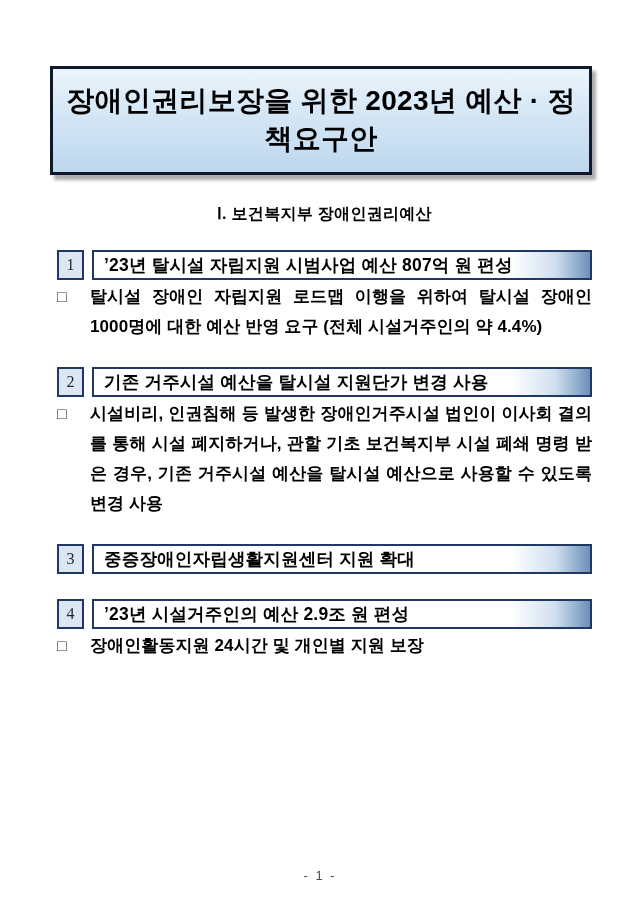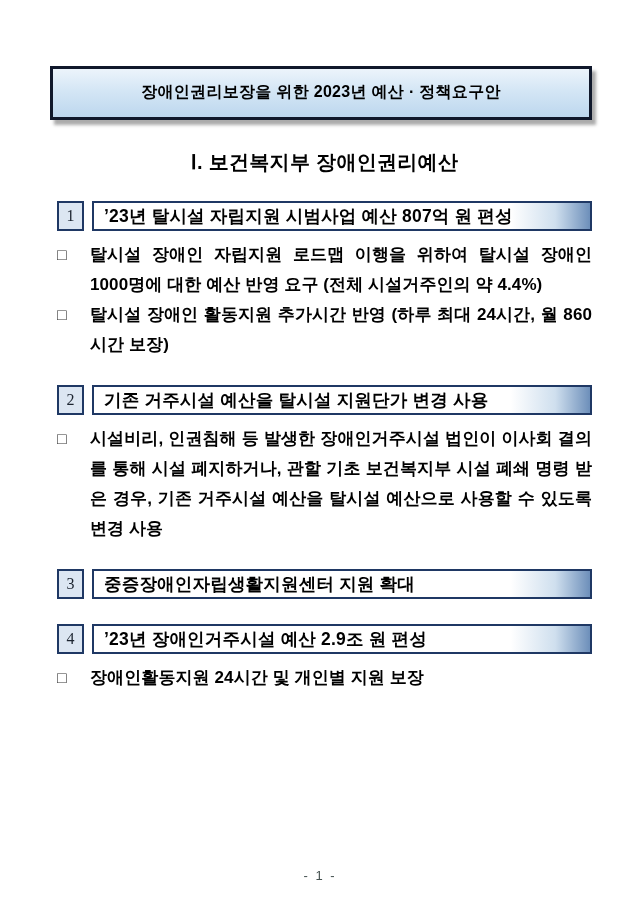--- a/index.html
+++ b/index.html
@@ -19,28 +19,28 @@
     color: var(--text, #000);
     overflow: hidden;
   }
   .title-box {
     margin-left: -7px;
     border: 3px solid var(--title-box-border, #10182b);
     background: linear-gradient(180deg, var(--title-box-bg-top, #ecf4fb) 0%, #d4e6f5 45%, var(--title-box-bg-bottom, #bdd7ee) 100%);
     box-shadow: 4px 5px 3px rgba(70,70,70,0.45);
     text-align: center;
     padding: 13px 2px 14px;
-    font-size: 16px;
+    font-size: 28px;
     letter-spacing: 0.3px;
     font-weight: 900;
   }
   .section-heading {
     margin: 29px 0 0;
     text-align: center;
-    font-size: 20px;
+    font-size: 16px;
     font-weight: 900;
     letter-spacing: 0.3px;
   }
   .doc-section { margin-top: 25px; }
   .sec-header {
     display: flex;
     align-items: stretch;
     gap: 8px;
     height: 30px;
   }
@@ -63,21 +63,21 @@
     border: 2px solid var(--header-border, #1f3864);
     background: linear-gradient(90deg, var(--header-bar-bg, #ffffff) 0%, var(--header-bar-bg, #ffffff) 84%, #cfdfee 93%, var(--header-bar-accent, #6d8fba) 100%);
     display: flex;
     align-items: center;
     padding: 0 10px;
     font-size: 17.5px;
     letter-spacing: 0.2px;
     overflow: hidden;
     white-space: nowrap;
   }
-  .sec-items { margin-top: 9px; }
+  .sec-items { margin-top: 2px; }
   .item {
     margin: 0;
     padding-left: 33px;
     text-indent: -33px;
     font-size: 17px;
     line-height: 30px;
     text-align: justify;
     letter-spacing: 0.1px;
   }
   .box-glyph {
@@ -115,21 +115,20 @@
     <div class="sec-header">
       <span class="sec-num">1</span>
       <span class="sec-bar">
         <span class="sec-title">’23년 탈시설 자립지원 시범사업 예산 807억 원 편성</span>
       </span>
     </div>
     <div class="sec-items">
   <p class="item"><span class="box-glyph">□</span><span class="item-text">탈시설 장애인 자립지원 로드맵 이행을 위하여 탈시설 장애인 1000명에 대한 예산 반영 요구 (전체 시설거주인의 약 4.4%)</span></p>
 
 
-  <p class="item"><span class="box-glyph">□</span><span class="item-text">탈시설 장애인 활동지원 추가시간 반영 (하루 최대 24시간, 월 860시간 보장)</span></p>
 
 </div>
   </section>
 
   <section class="doc-section">
     <div class="sec-header">
       <span class="sec-num">2</span>
       <span class="sec-bar">
         <span class="sec-title">기존 거주시설 예산을 탈시설 지원단가 변경 사용</span>
       </span>
@@ -145,21 +144,21 @@
       <span class="sec-bar">
         <span class="sec-title">중증장애인자립생활지원센터 지원 확대</span>
       </span>
     </div>
   </section>
 
   <section class="doc-section">
     <div class="sec-header">
       <span class="sec-num">4</span>
       <span class="sec-bar">
-        <span class="sec-title">’23년 장애인거주시설 예산 2.9조 원 편성</span>
+        <span class="sec-title">’23년 시설거주인의 예산 2.9조 원 편성</span>
       </span>
     </div>
     <div class="sec-items">
   <p class="item"><span class="box-glyph">□</span><span class="item-text">장애인활동지원 24시간 및 개인별 지원 보장</span></p>
 
 </div>
   </section>
 </div>
 
   <div class="page-number">- 1 -</div>

